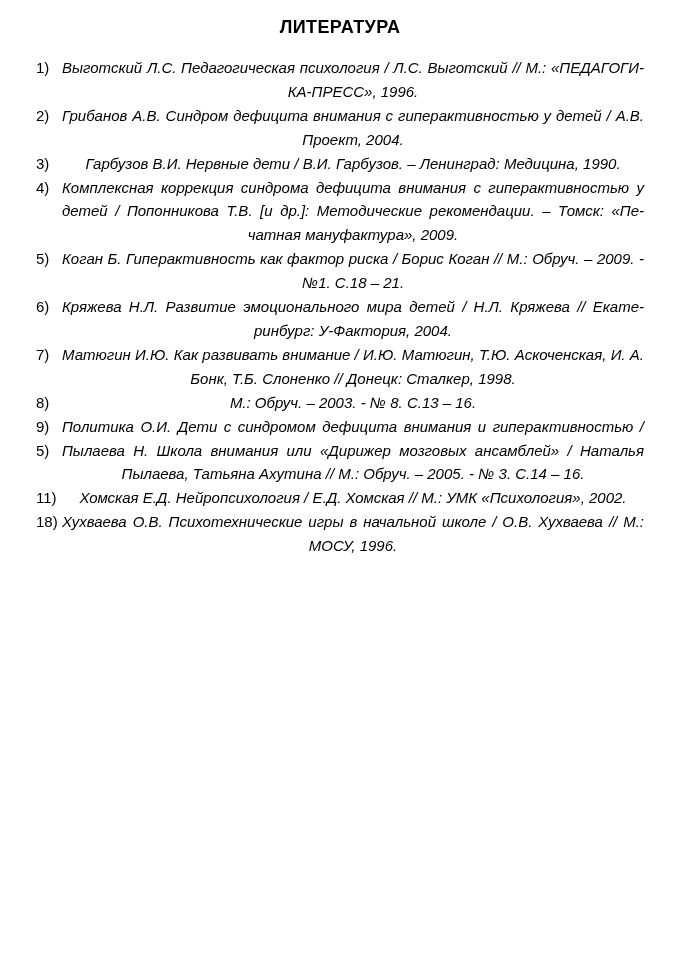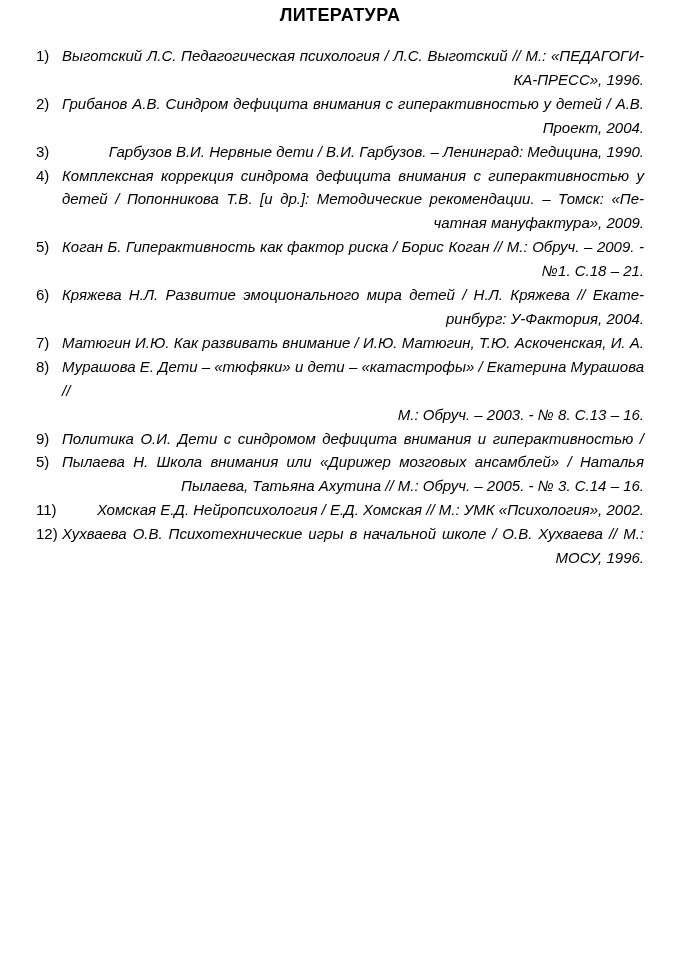--- a/index.html
+++ b/index.html
@@ -8,21 +8,21 @@
     background: #ffffff;
   }
   .page {
     position: relative;
     width: 680px;
     height: 962px;
     background: #ffffff;
     color: #000000;
     font-family: "Liberation Sans", sans-serif;
     box-sizing: border-box;
-    padding-top: 3px;
+    padding-top: 15px;
     overflow: hidden;
   }
   .title {
     margin: 0 0 17px 0;
     text-align: center;
     font-size: 18px;
     font-weight: bold;
     line-height: 24px;
     letter-spacing: 0.4px;
   }
@@ -40,21 +40,21 @@
     flex: 0 0 26px;
     width: 26px;
     white-space: nowrap;
   }
   .ref-body {
     flex: 1 1 auto;
     min-width: 0;
     font-style: italic;
   }
   .ref-line {
-    text-align: right;
+    text-align: center;
   }
   .ref-line.just {
     text-align: justify;
     text-align-last: justify;
   }
 </style>
 </head>
 <body>
 
 <div class="page">
@@ -99,26 +99,26 @@
         <div class="ref-num">6)</div>
         <div class="ref-body">
           <div class="ref-line just">Кряжева Н.Л. Развитие эмоционального мира детей / Н.Л. Кряжева // Екате-</div>
           <div class="ref-line">ринбург: У-Фактория, 2004.</div>
         </div>
       </div>
       <div class="ref-item">
         <div class="ref-num">7)</div>
         <div class="ref-body">
           <div class="ref-line just">Матюгин И.Ю. Как развивать внимание / И.Ю. Матюгин, Т.Ю. Аскоченская, И. А.</div>
+          <div class="ref-line">Бонк, Т.Б. Слоненко // Донецк: Сталкер, 1998.</div>
         </div>
       </div>
       <div class="ref-item">
         <div class="ref-num">8)</div>
         <div class="ref-body">
-          <div class="ref-line just">Мурашова Е. Дети – «тюфяки» и дети – «катастрофы» / Екатерина Мурашова //</div>
           <div class="ref-line">М.: Обруч. – 2003. - № 8. С.13 – 16.</div>
         </div>
       </div>
       <div class="ref-item">
         <div class="ref-num">9)</div>
         <div class="ref-body">
           <div class="ref-line just">Политика О.И. Дети с синдромом дефицита внимания и гиперактивностью /</div>
         </div>
       </div>
       <div class="ref-item">
@@ -128,20 +128,20 @@
           <div class="ref-line">Пылаева, Татьяна Ахутина // М.: Обруч. – 2005. - № 3. С.14 – 16.</div>
         </div>
       </div>
       <div class="ref-item">
         <div class="ref-num">11)</div>
         <div class="ref-body">
           <div class="ref-line">Хомская Е.Д. Нейропсихология / Е.Д. Хомская // М.: УМК «Психология», 2002.</div>
         </div>
       </div>
       <div class="ref-item">
-        <div class="ref-num">12)</div>
+        <div class="ref-num">18)</div>
         <div class="ref-body">
           <div class="ref-line just">Хухваева О.В. Психотехнические игры в начальной школе / О.В. Хухваева // М.:</div>
           <div class="ref-line">МОСУ, 1996.</div>
         </div>
       </div>
     </div>
 </div>
 
 </body></html>

